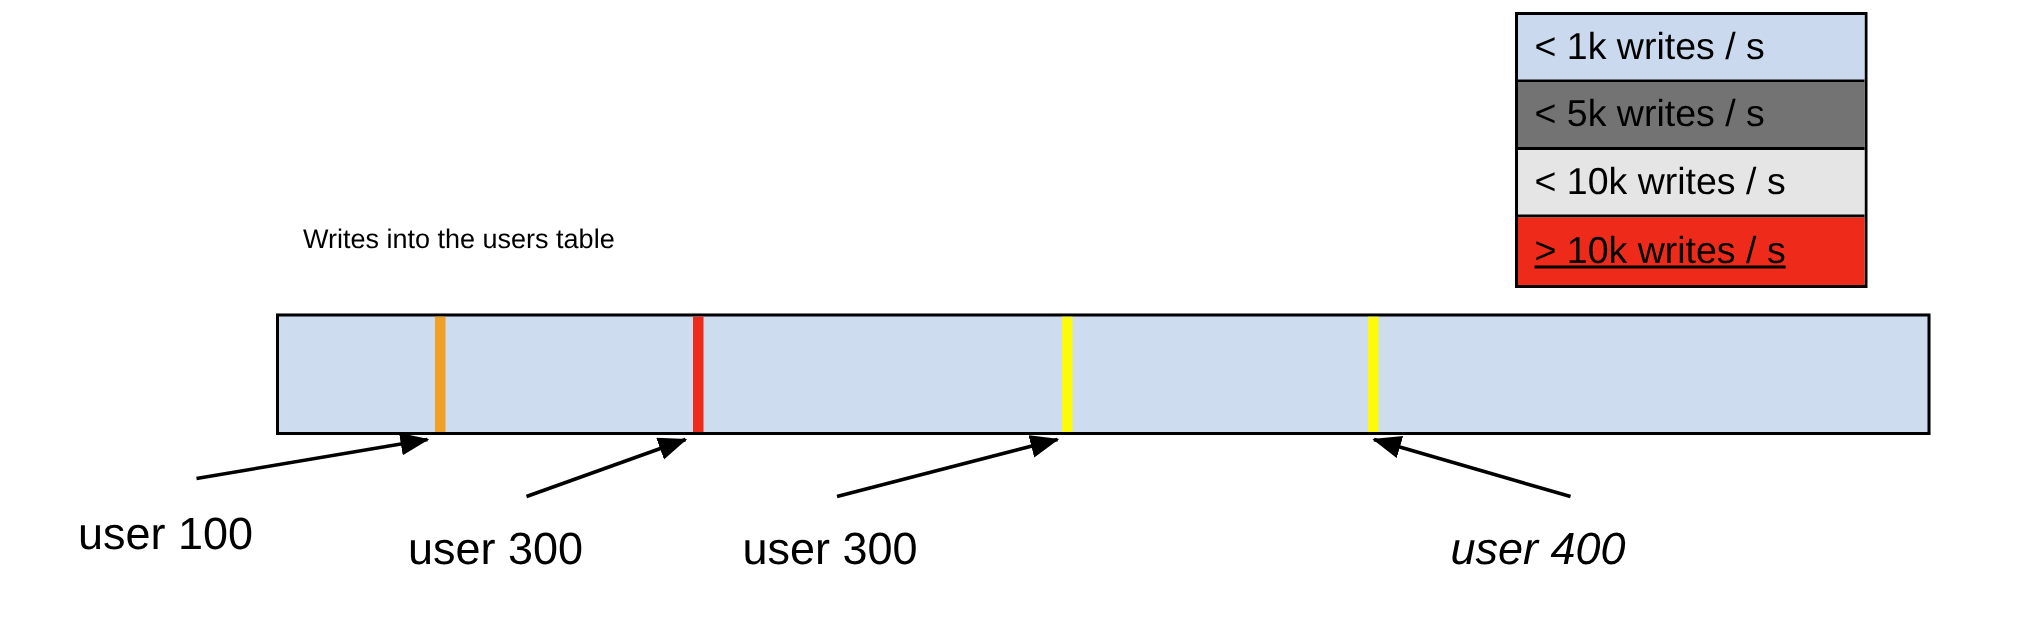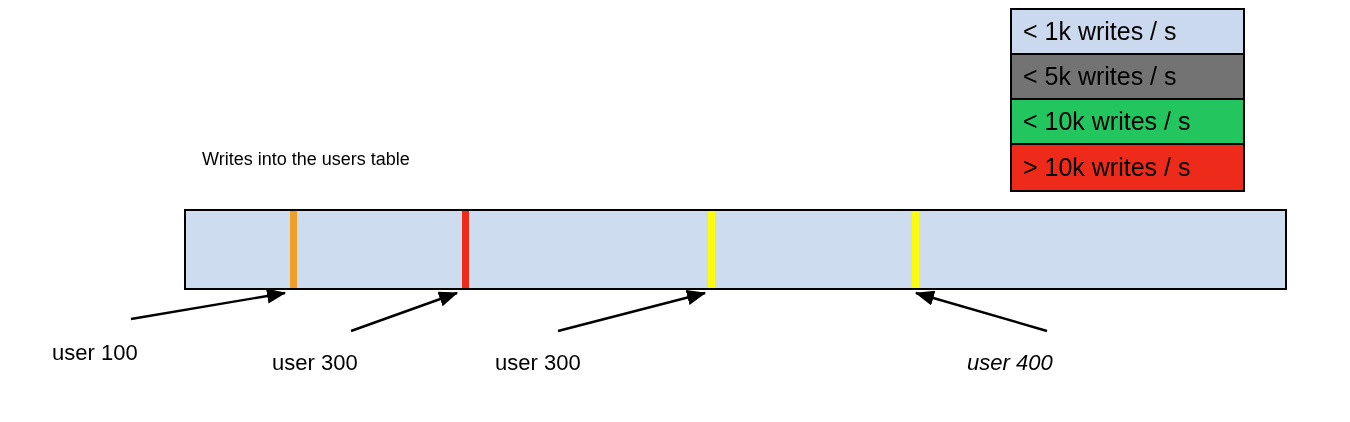--- a/index.html
+++ b/index.html
@@ -31,20 +31,21 @@
     border-bottom: 2px solid #000000;
     display: flex;
     align-items: center;
     padding-left: 11px;
     font-size: 25px;
     line-height: 1;
     white-space: nowrap;
   }
   .legend-row:last-child {
     border-bottom: none;
+    text-decoration: underline;
   }
 
   
   #chart-title {
     position: absolute;
     left: 202px;
     top: 150px;
     font-size: 18px;
     line-height: 1;
     white-space: nowrap;
@@ -74,36 +75,36 @@
     left: 0;
     top: 0;
     width: 1350px;
     height: 422px;
     pointer-events: none;
   }
 
   
   .pointer-label {
     position: absolute;
-    font-size: 22px;
+    font-size: 30px;
     line-height: 1;
     white-space: nowrap;
   }
 </style>
 </head>
 <body>
 
 <div id="legend">
   <div class="legend-row" style="background: rgb(202, 217, 238);">
     <span>&lt; 1k writes / s</span>
   </div>
   <div class="legend-row" style="background: #737373;">
     <span>&lt; 5k writes / s</span>
   </div>
-  <div class="legend-row" style="background: #22c55e;">
+  <div class="legend-row" style="background: #e5e5e5;">
     <span>&lt; 10k writes / s</span>
   </div>
   <div class="legend-row" style="background: rgb(238, 43, 26);">
     <span>&gt; 10k writes / s</span>
   </div>
 </div>
 
 <div id="chart-title">Writes into the users table</div>
 
 <div id="users-bar" style="background: rgb(206, 220, 240);">

